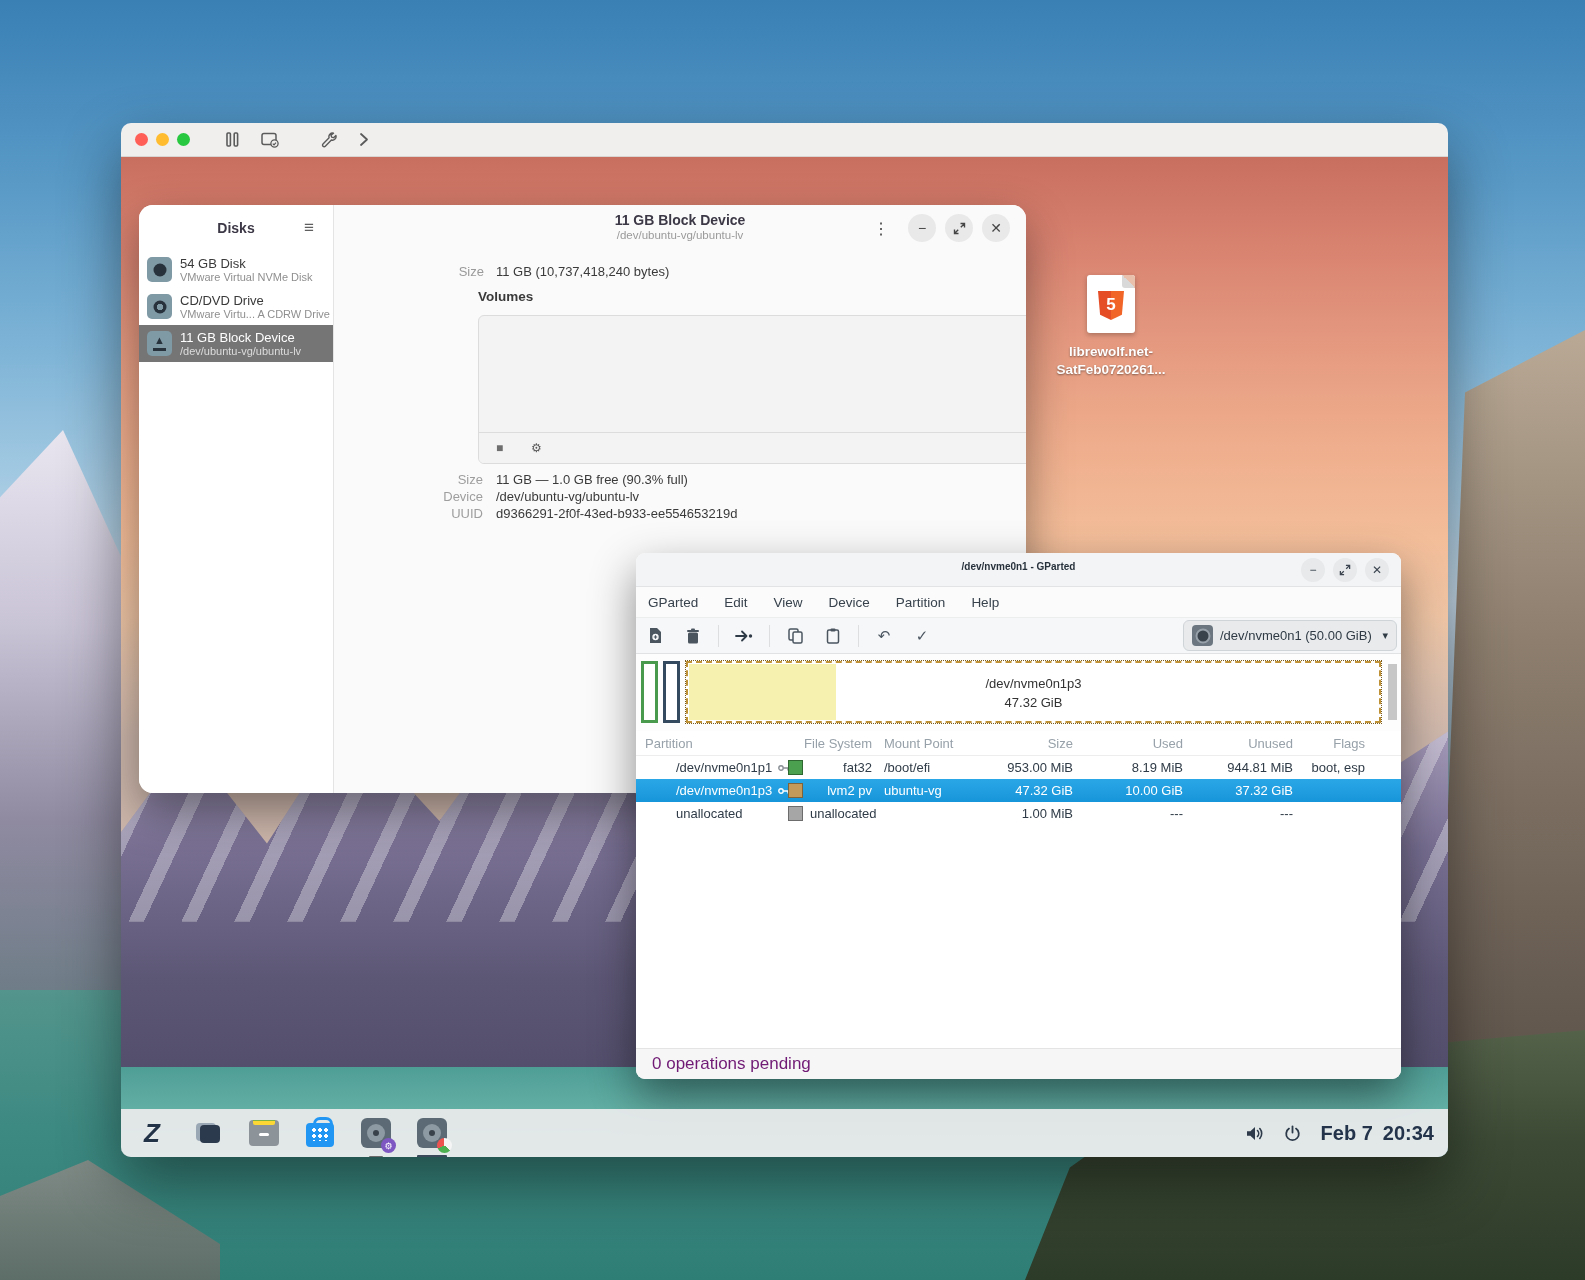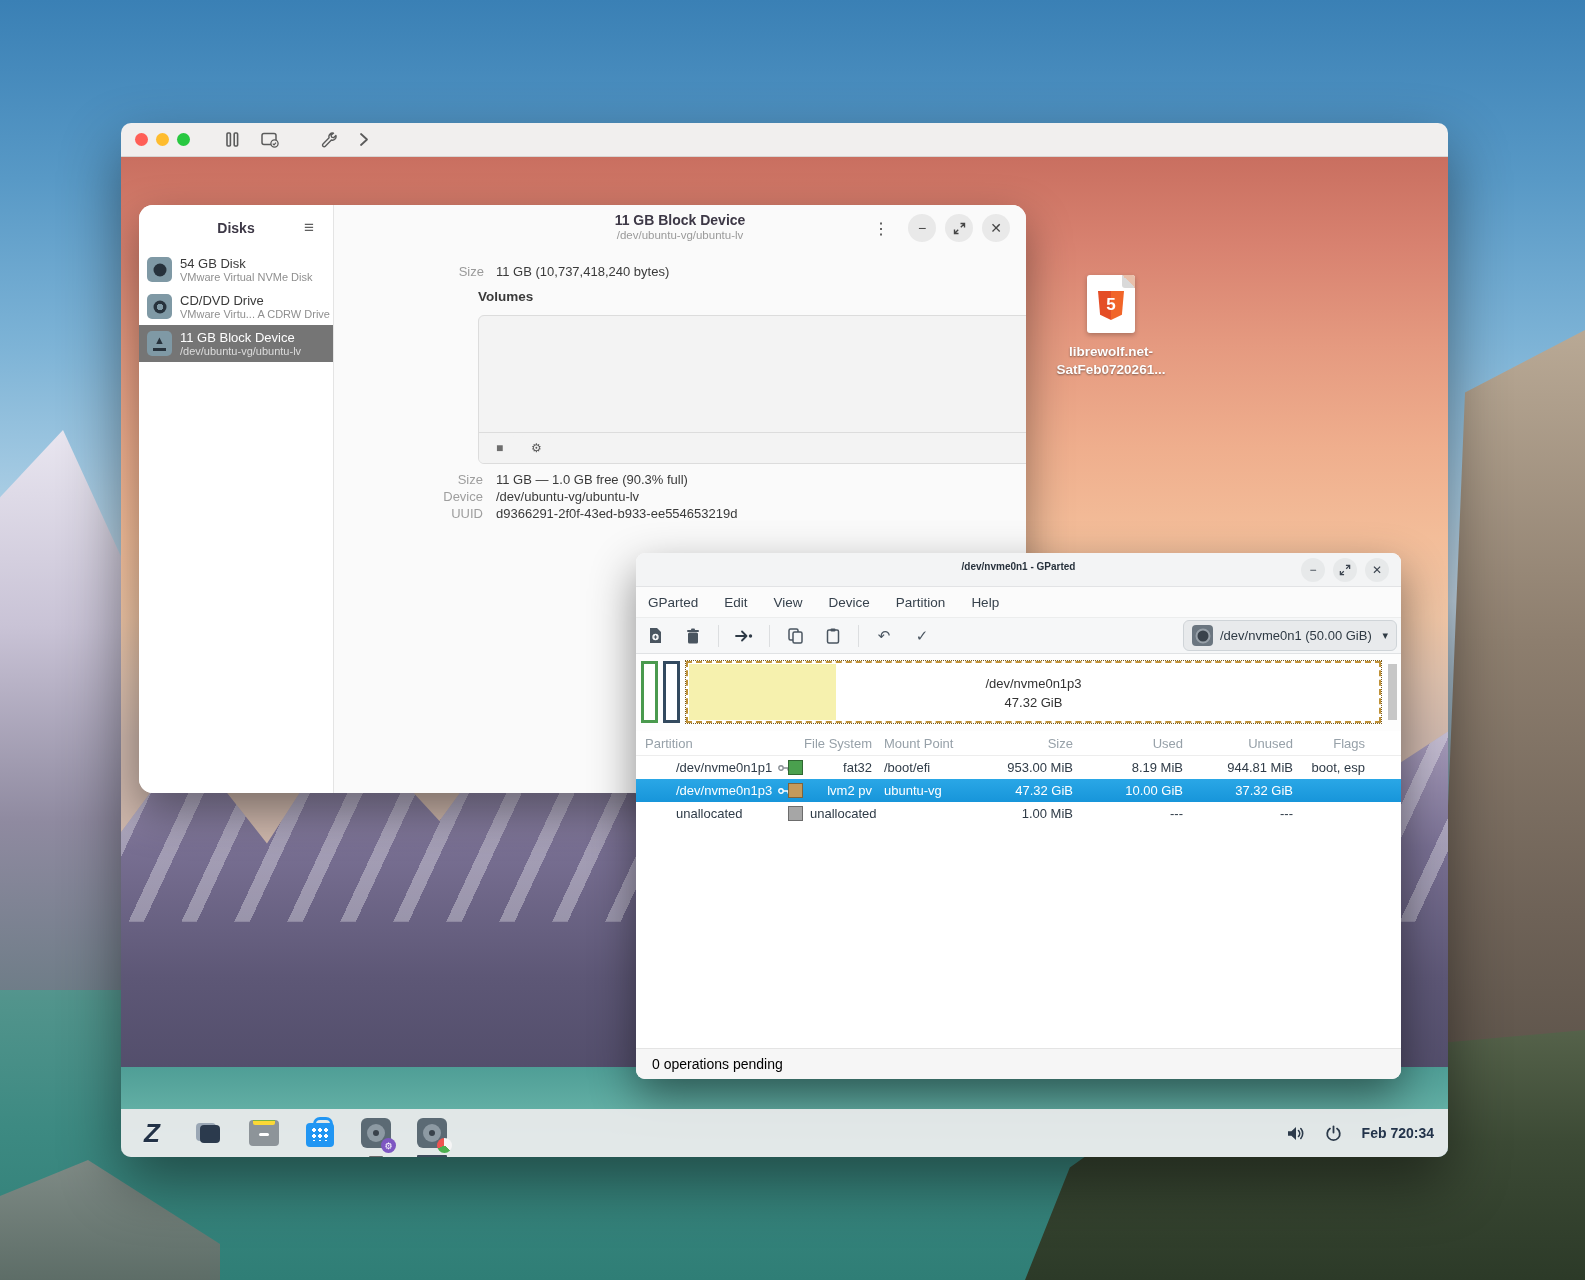--- a/index.html
+++ b/index.html
@@ -166,21 +166,21 @@
   .c-swatch { display:flex; align-items:center; }
   .swatch { width:15px; height:15px; border:1px solid rgba(0,0,0,.35); }
   .c-fs, .c-size, .c-used, .c-unused { text-align:right; white-space:nowrap; }
   .c-mount { grid-column:5; white-space:nowrap; }
   .c-flags { text-align:right; padding-right:36px; white-space:nowrap; }
   .prow.selected { background:linear-gradient(180deg,#2aa7e6,#1795da); color:#fff; }
   .prow.selected .key-ic { color:#fff; }
   .key-ic { color:#8a9096; display:flex; }
   .gp-status { position:absolute; left:0; right:0; bottom:0; height:31px; background:#f6f6f6;
     border-top:1px solid #e4e4e4; display:flex; align-items:center; padding-left:16px;
-    font-size:14px; color:#000000; }
+    font-size:17px; color:#701a75; }
 
   
   .taskbar { position:absolute; left:0; right:0; bottom:0; height:48px;
     background:rgba(235,235,237,.92); display:flex; align-items:center; padding:0 14px; }
   .tb-icons { display:flex; align-items:center; gap:22px; }
   .task-ic { width:34px; height:34px; display:flex; align-items:center; justify-content:center;
     position:relative; cursor:pointer; }
   .zorin-z { font-size:26px; font-weight:900; color:#223247; font-style:italic;
     text-shadow:0 1px 0 rgba(255,255,255,.4); }
   .switcher-back { position:absolute; left:5px; top:7px; width:20px; height:18px; border-radius:4px;
@@ -204,21 +204,21 @@
     border-radius:50%; background:#39424b; }
   .badge { position:absolute; right:-3px; bottom:-3px; width:15px; height:15px; border-radius:50%;
     display:flex; align-items:center; justify-content:center; font-size:9px; color:#fff; z-index:2; }
   .badge.purple { background:#7e57c2; }
   .badge.wheel { background:conic-gradient(#f5f5f5 0 130deg,#4caf50 130deg 245deg,#ef5350 245deg); }
   .run-dot { position:absolute; left:50%; transform:translateX(-50%); bottom:-8px; height:2px;
     width:14px; background:#6a6a6a; border-radius:1px; }
   .run-line { position:absolute; left:50%; transform:translateX(-50%); bottom:-8px; height:3px;
     width:30px; background:#3b4a5a; border-radius:1px; }
   .tb-right { margin-left:auto; display:flex; align-items:center; gap:20px; color:#22334a; }
-  .tb-clock { font-size:14px; font-weight:bold; color:#22334a; display:flex; gap:0; cursor:pointer;justify-content:space-between; }
+  .tb-clock { font-size:20px; font-weight:bold; color:#22334a; display:flex; gap:10px; cursor:pointer;justify-content:space-between; }
   .sysicon { display:flex; align-items:center; cursor:pointer; color:#2c3a4a; }
 </style>
 </head>
 <body>
 
 <div class="host-bg"></div>
 <div class="host-mtn-left"></div>
 <div class="host-mtn-right"></div>
 <div class="host-rock-br"></div>
 <div class="host-rock-bl"></div>

